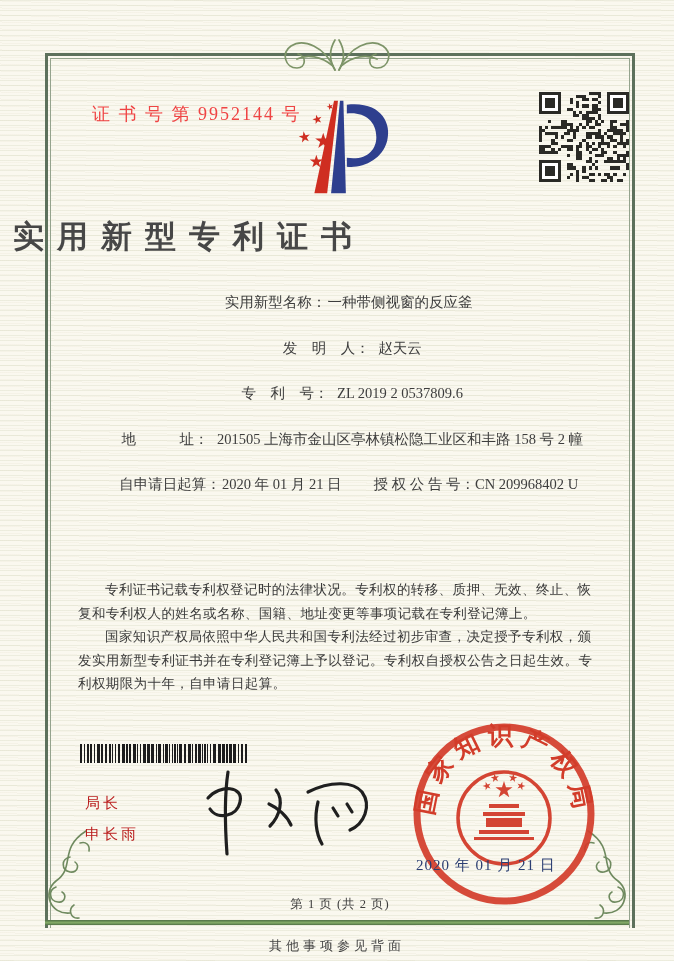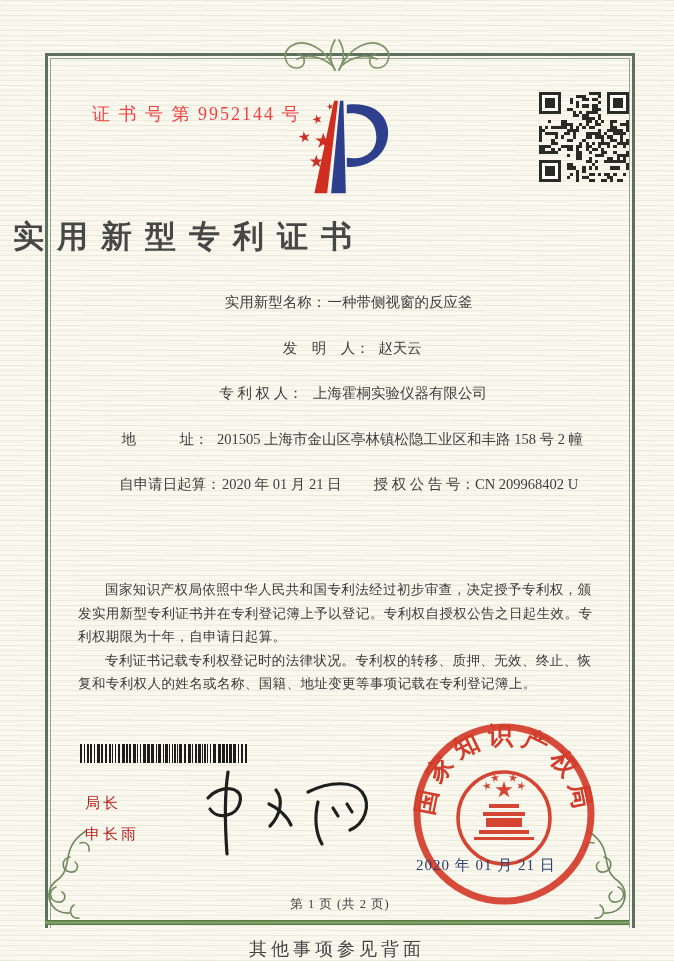--- a/index.html
+++ b/index.html
@@ -40,21 +40,21 @@
   .paras{left:78px;top:578px;width:520px;font-size:13.5px;line-height:23.5px;
          color:#3a3a3a;letter-spacing:.4px;}
   .paras p{margin:0;text-indent:2em;}
   .barcode{left:80px;top:744px;width:168px;height:19px;}
   .director{left:85px;top:788px;font-size:15px;line-height:31px;letter-spacing:3px;color:#b91c1c;}
   .signature{left:192px;top:762px;width:190px;height:100px;}
   .seal{left:408px;top:718px;width:192px;height:192px;}
   .seal-date{left:416px;top:856px;font-size:15px;letter-spacing:1px;color:#2b3e72;
              font-family:"Liberation Serif","DejaVu Serif",serif;}
   .page-info{left:0;right:0;top:896px;text-align:center;font-size:12.5px;color:#3c3c3c;letter-spacing:1px;padding-left:6px;}
-  .back-note{left:0;right:0;top:937px;text-align:center;font-size:18px;color:#444;letter-spacing:4px;}
+  .back-note{left:0;right:0;top:937px;text-align:center;font-size:13px;color:#444;letter-spacing:4px;}
   .top-ornament{left:237px;top:26px;width:200px;height:54px;}
   .corner-ornament{width:58px;height:100px;}
   .corner-left{left:36px;top:827px;}
   .corner-right{left:580px;top:827px;transform:scaleX(-1);}
 </style>
 </head>
 <body>
 
 <div class="texture"></div>
 
@@ -376,30 +376,30 @@
     <rect x="23" y="28" width="1" height="1" fill="#2a2a26"></rect>
     <rect x="25" y="28" width="1" height="1" fill="#2a2a26"></rect>
     <rect x="26" y="28" width="1" height="1" fill="#2a2a26"></rect>
   </svg>
 
 <div class="abs title">实用新型专利证书</div>
 
 <div class="abs rows">
   <div class="row"><span class="lbl">实用新型名称：</span><span class="val">一种带侧视窗的反应釜</span></div>
   <div class="row"><span class="lbl">发　明　人：</span><span class="val">赵天云</span></div>
-  <div class="row"><span class="lbl">专 利 权 人：</span><span class="val">上海霍桐实验仪器有限公司</span></div>
+  <div class="row"><span class="lbl">专　利　号：</span><span class="val">ZL 2019 2 0537809.6</span></div>
   <div class="row"><span class="lbl">地　　　址：</span><span class="val">201505 上海市金山区亭林镇松隐工业区和丰路 158 号 2 幢</span></div>
   <div class="row">
     <span class="lbl">自申请日起算：</span><span class="val">2020 年 01 月 21 日</span><span class="pair2">授 权 公 告 号：</span><span class="val">CN 209968402 U</span>
   </div>
 </div>
 
 <div class="abs paras">
+  <p>专利证书记载专利权登记时的法律状况。专利权的转移、质押、无效、终止、恢复和专利权人的姓名或名称、国籍、地址变更等事项记载在专利登记簿上。</p>
   <p>国家知识产权局依照中华人民共和国专利法经过初步审查，决定授予专利权，颁发实用新型专利证书并在专利登记簿上予以登记。专利权自授权公告之日起生效。专利权期限为十年，自申请日起算。</p>
-  <p>专利证书记载专利权登记时的法律状况。专利权的转移、质押、无效、终止、恢复和专利权人的姓名或名称、国籍、地址变更等事项记载在专利登记簿上。</p>
 </div>
 
 <svg class="abs barcode" id="bc" viewBox="0 0 168 19" preserveAspectRatio="none" shape-rendering="crispEdges">
     <rect x="0" y="0" width="2" height="19" fill="#1d1d1d"></rect>
     <rect x="4" y="0" width="1" height="19" fill="#1d1d1d"></rect>
     <rect x="7" y="0" width="2" height="19" fill="#1d1d1d"></rect>
     <rect x="10" y="0" width="2" height="19" fill="#1d1d1d"></rect>
     <rect x="14" y="0" width="1" height="19" fill="#1d1d1d"></rect>
     <rect x="17" y="0" width="3" height="19" fill="#1d1d1d"></rect>
     <rect x="21" y="0" width="2" height="19" fill="#1d1d1d"></rect>

